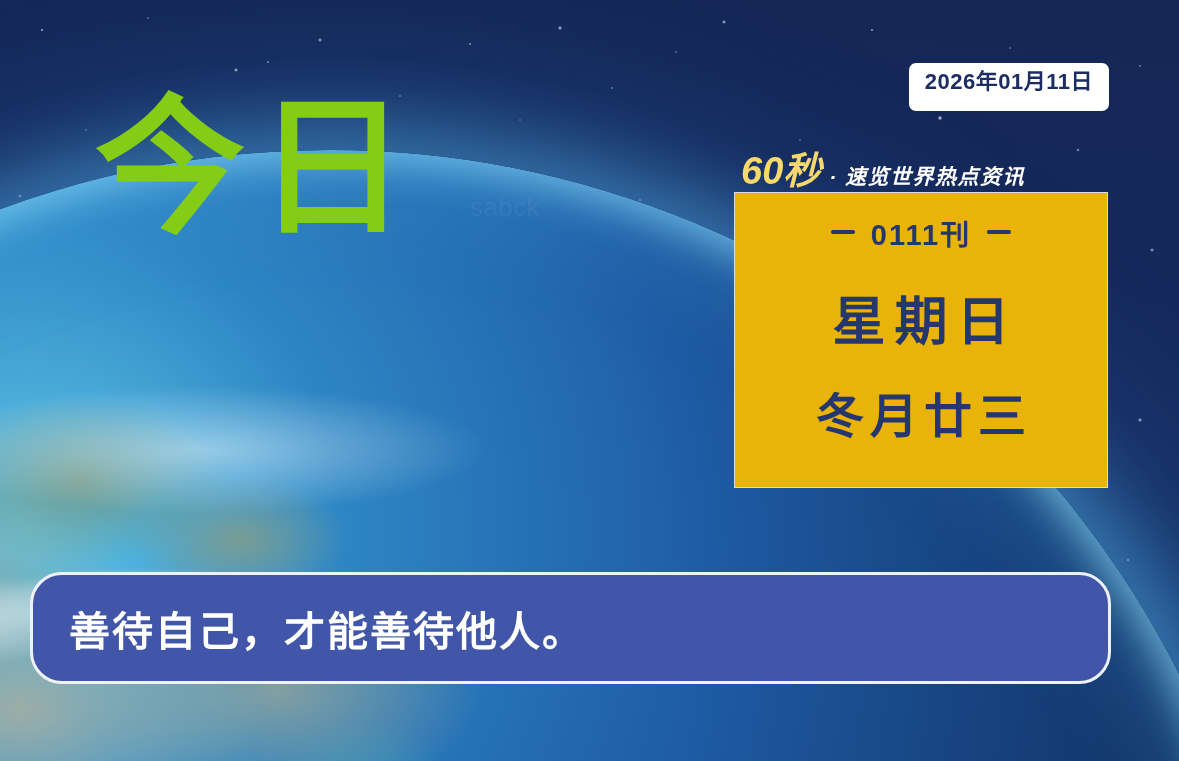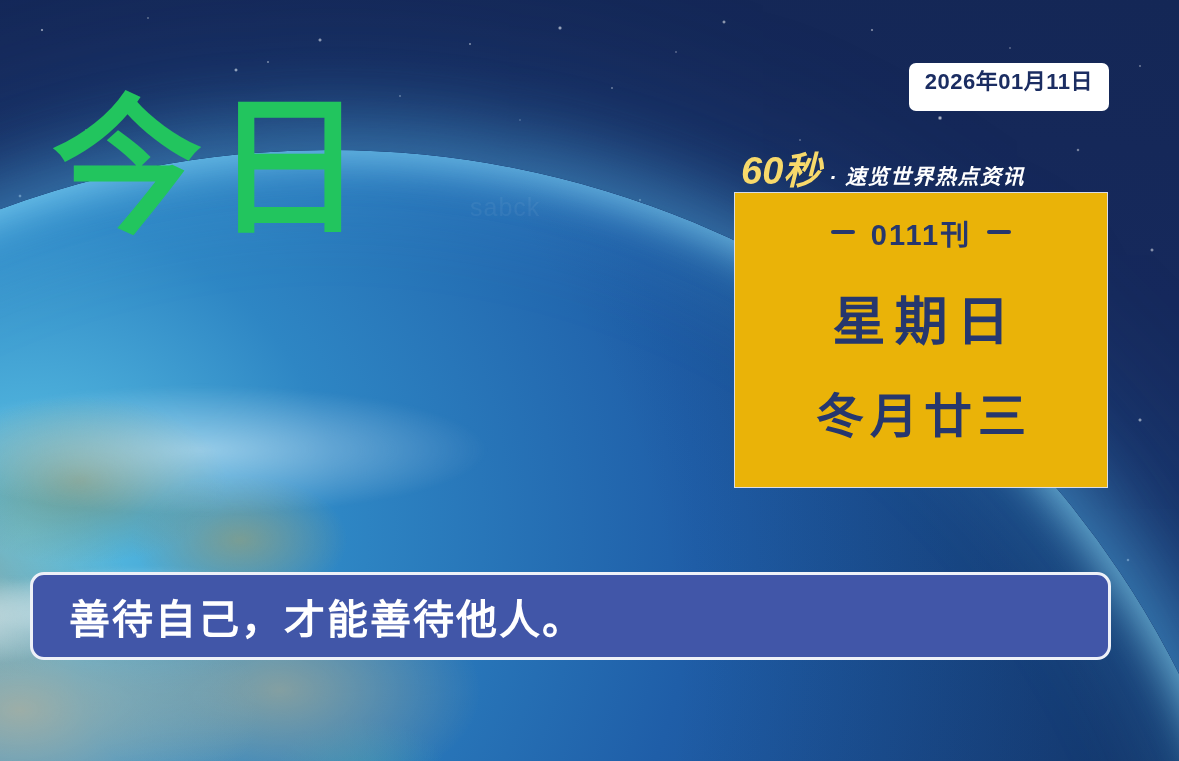--- a/index.html
+++ b/index.html
@@ -207,21 +207,21 @@
     top: 98px;
     line-height: .94;
   }
   .brand-line {
     font-size: 150px;
     font-weight: 900;
     letter-spacing: 12px;
     white-space: nowrap;
     font-family: "DejaVu Sans", "Liberation Sans", sans-serif;
   }
-  .brand-top { color: #22c55e; }
+  .brand-top { color: #84cc16; margin-left: 43px; }
   .brand-bottom {
     color: #ffffff;
     margin-top: 18px;
   }
 
   
   .tagline {
     position: absolute;
     left: 741px;
     top: 140px;
@@ -292,25 +292,25 @@
     letter-spacing: 6px;
     text-indent: 6px;
   }
 
   
   .quote-bar {
     position: absolute;
     left: 30px;
     top: 572px;
     width: 1081px;
-    height: 88px;
+    height: 112px;
     box-sizing: border-box;
     background: #4156a8;
     border: 3px solid #eef1f8;
-    border-radius: 14px;
+    border-radius: 32px;
     display: flex;
     align-items: center;
     padding-left: 36px;
   }
   .quote-text {
     color: #ffffff;
     font-size: 41px;
     font-weight: 800;
     letter-spacing: 2px;
     white-space: nowrap;

